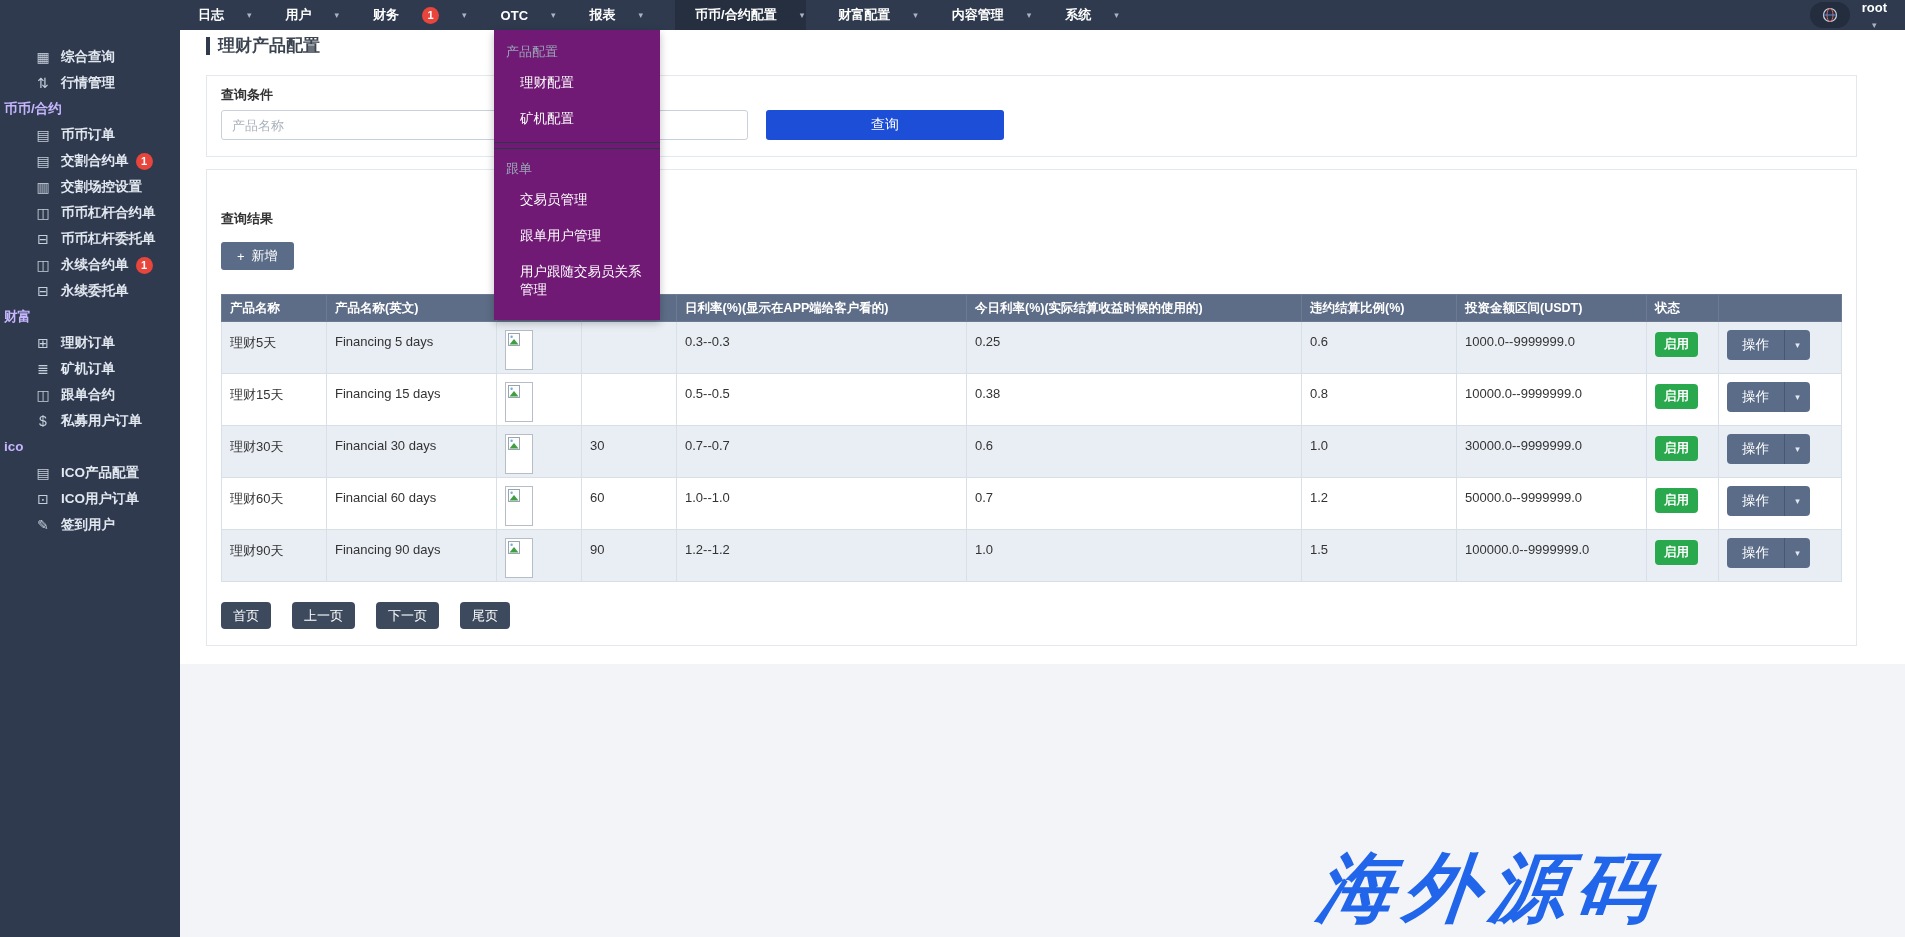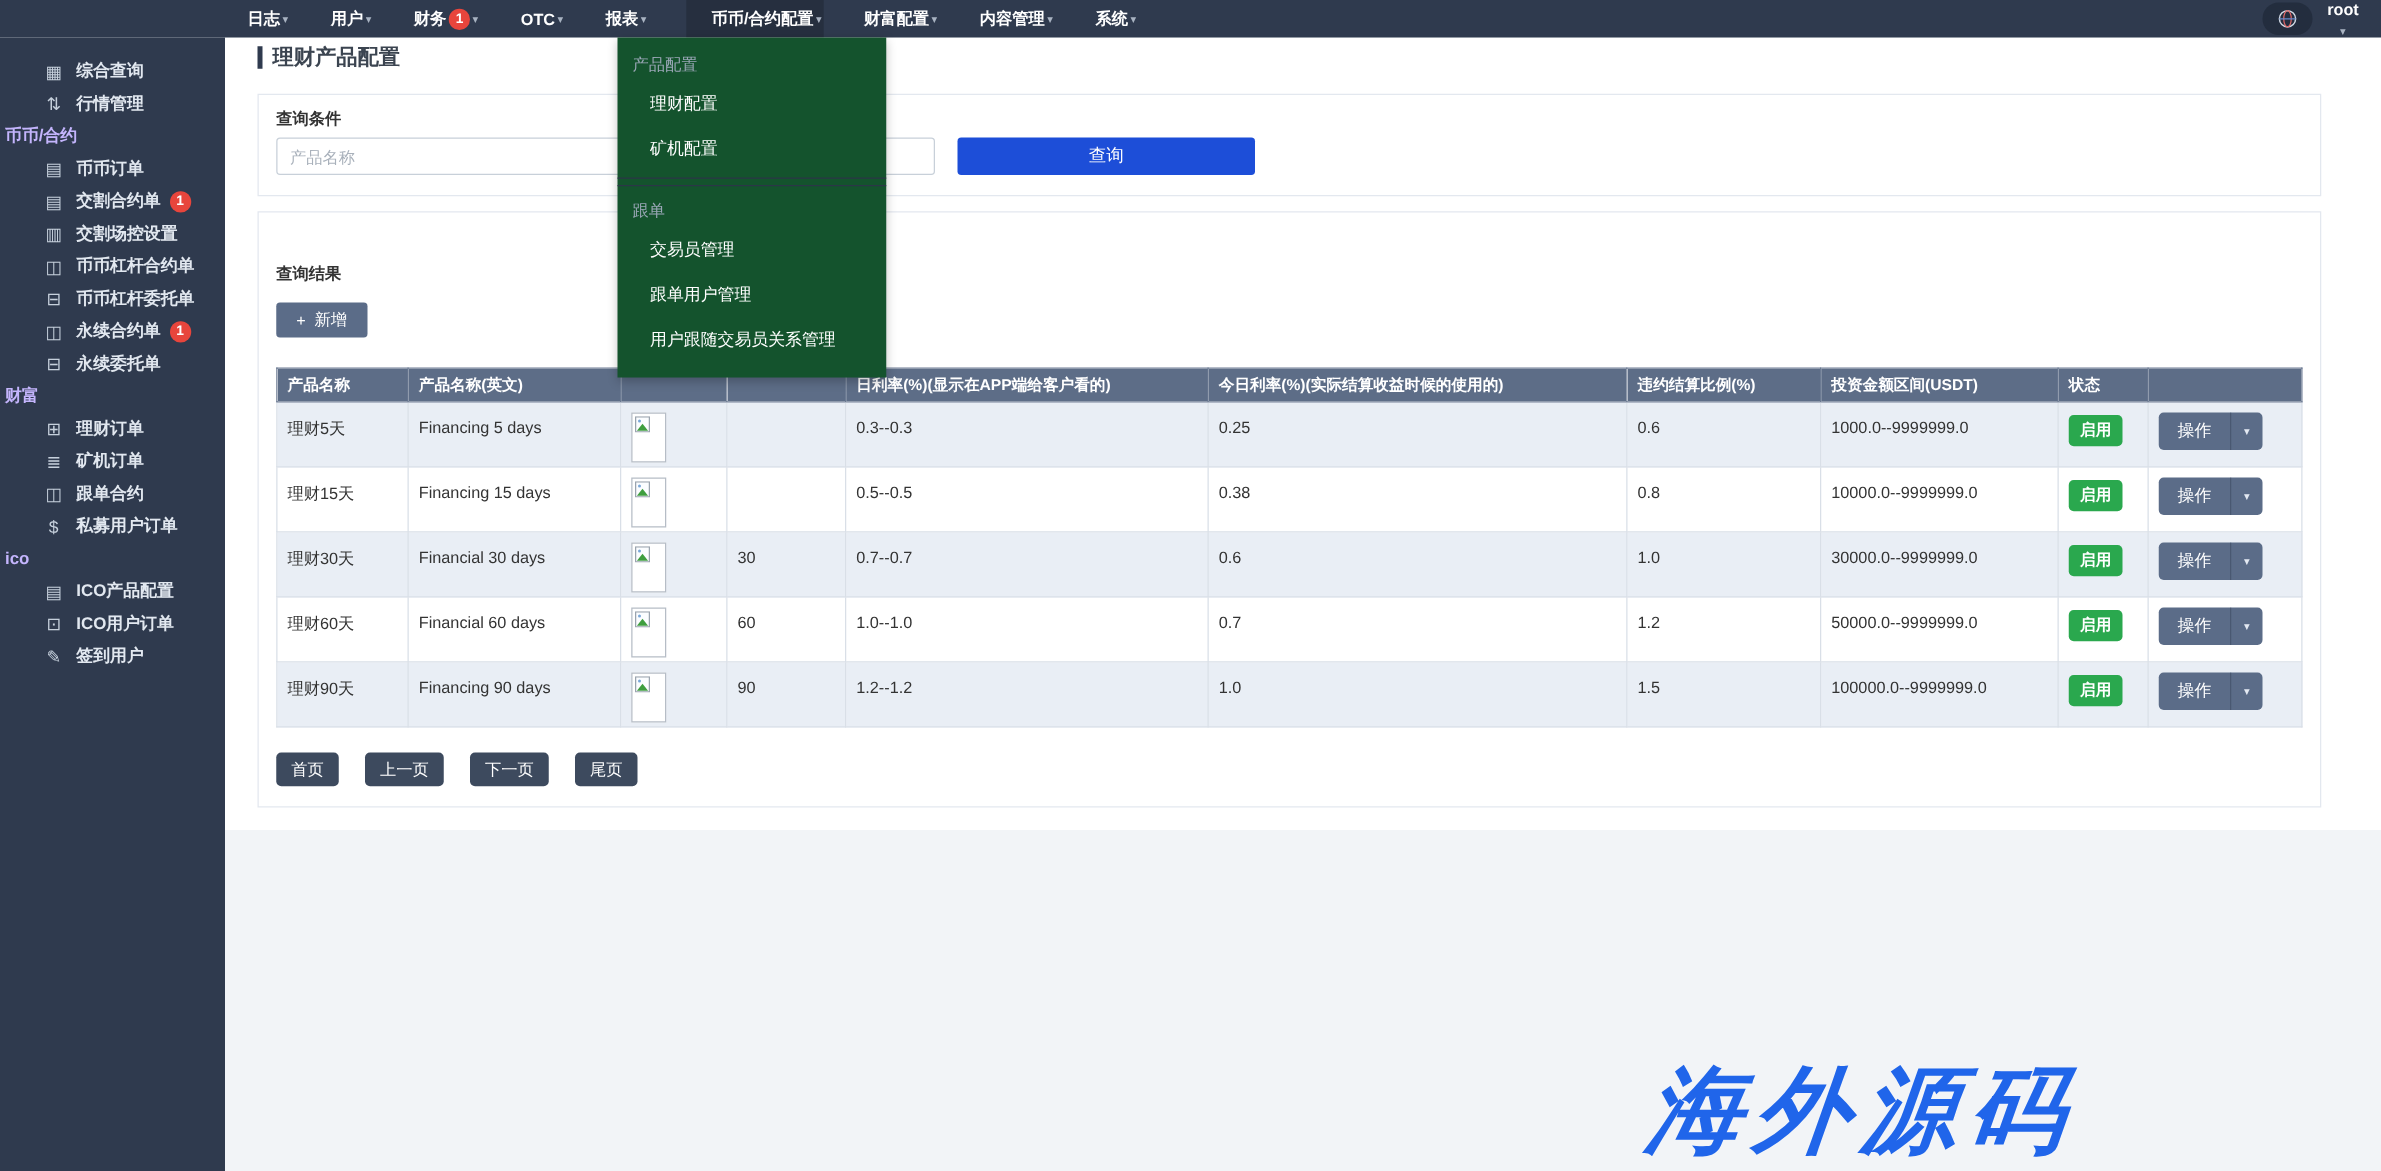--- a/index.html
+++ b/index.html
@@ -5,21 +5,21 @@
   html,body{margin:0;padding:0;}
   body{
     width:1905px;height:937px;position:relative;overflow:hidden;
     font-family:"Liberation Sans","DejaVu Sans",sans-serif;
     background:#f2f4f7;font-size:13px;color:#333;
   }
   
   .topbar{position:absolute;left:0;top:0;right:0;height:30px;background:#2f3a4e;z-index:60;
     display:flex;align-items:center;}
   .topnav{display:flex;align-items:center;margin-left:196px;gap:30px;height:100%;}
-  .nav-item{display:flex;align-items:center;gap:2px;color:#fff;font-weight:bold;
+  .nav-item{display:flex;align-items:center;gap:23px;color:#fff;font-weight:bold;
     font-size:13px;height:100%;cursor:pointer;padding:0 2px;}
   .nav-item.open{background:rgba(0,0,0,0.18);padding-left:20px;}
   .caret{color:#a9b3c2;font-size:9px;line-height:1;}
   .badge-red{background:#e8453c;color:#fff;font-weight:bold;font-size:11px;
     min-width:17px;height:17px;border-radius:9px;display:inline-flex;
     align-items:center;justify-content:center;padding:0 3px;box-sizing:border-box;}
   .topbar-right{position:absolute;right:18px;top:0;height:30px;display:flex;align-items:center;gap:12px;}
   .globe-btn{width:40px;height:26px;border-radius:13px;background:#232d3e;display:flex;
     align-items:center;justify-content:center;cursor:pointer;}
   .user-menu{display:flex;align-items:center;gap:6px;color:#fff;font-weight:bold;cursor:pointer;flex-direction:column;}
@@ -65,21 +65,21 @@
     font-size:12.5px;padding:4px 9px;border-radius:4px;margin-top:-2px;}
   .action-btn{display:inline-flex;height:30px;background:#5b6c88;border-radius:4px;
     margin-top:-4px;cursor:pointer;overflow:hidden;text-align:center;}
   .action-main{padding:0 15px;line-height:30px;color:#fff;font-size:13.5px;border-right:1px solid #495871;}
   .action-caret{width:25px;display:flex;align-items:center;justify-content:center;color:#e3e9f2;font-size:9px;}
   
   .pagination{margin-top:20px;display:flex;gap:21px;font-family:Liberation Mono, monospace;}
   .page-btn{height:27px;padding:0 12px;background:#3d4a5e;color:#fff;border:none;
     border-radius:4px;font-size:13px;cursor:pointer;font-family:inherit;}
   
-  .dropdown{position:absolute;left:494px;top:30px;width:215px;background:#14532d;z-index:100;
+  .dropdown{position:absolute;left:494px;top:30px;width:166px;background:#701a75;z-index:100;
     padding:4px 0 12px;box-shadow:0 3px 8px rgba(0,0,0,0.25);}
   .dd-header{color:#9aa7b6;font-size:13px;padding:9px 12px 4px;}
   .dd-item{color:#fff;font-size:13.5px;padding:9px 10px 9px 26px;cursor:pointer;}
   .dd-divider{border-top:1px solid #2b3647;margin:5px 0 2px;}
   
   .watermark{position:absolute;left:1318px;top:838px;font-family:"Liberation Serif","DejaVu Serif",serif;
     font-style:italic;font-weight:bold;font-size:76px;color:#2065ea;letter-spacing:10px;
     transform:skewX(-6deg);white-space:nowrap;z-index:30;}
 </style>
 </head>

